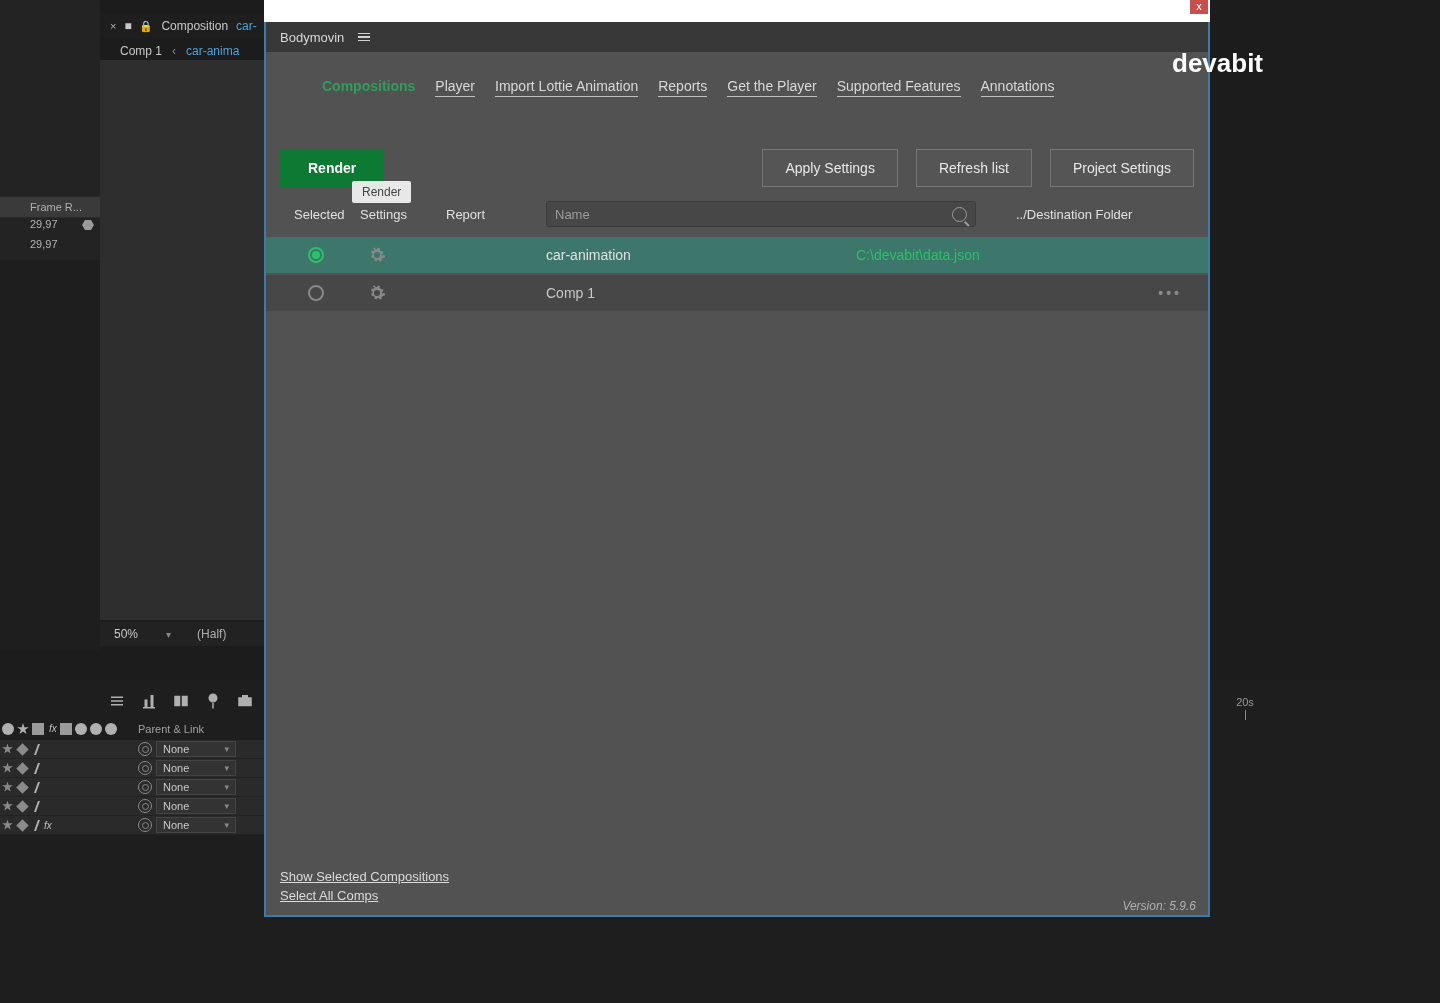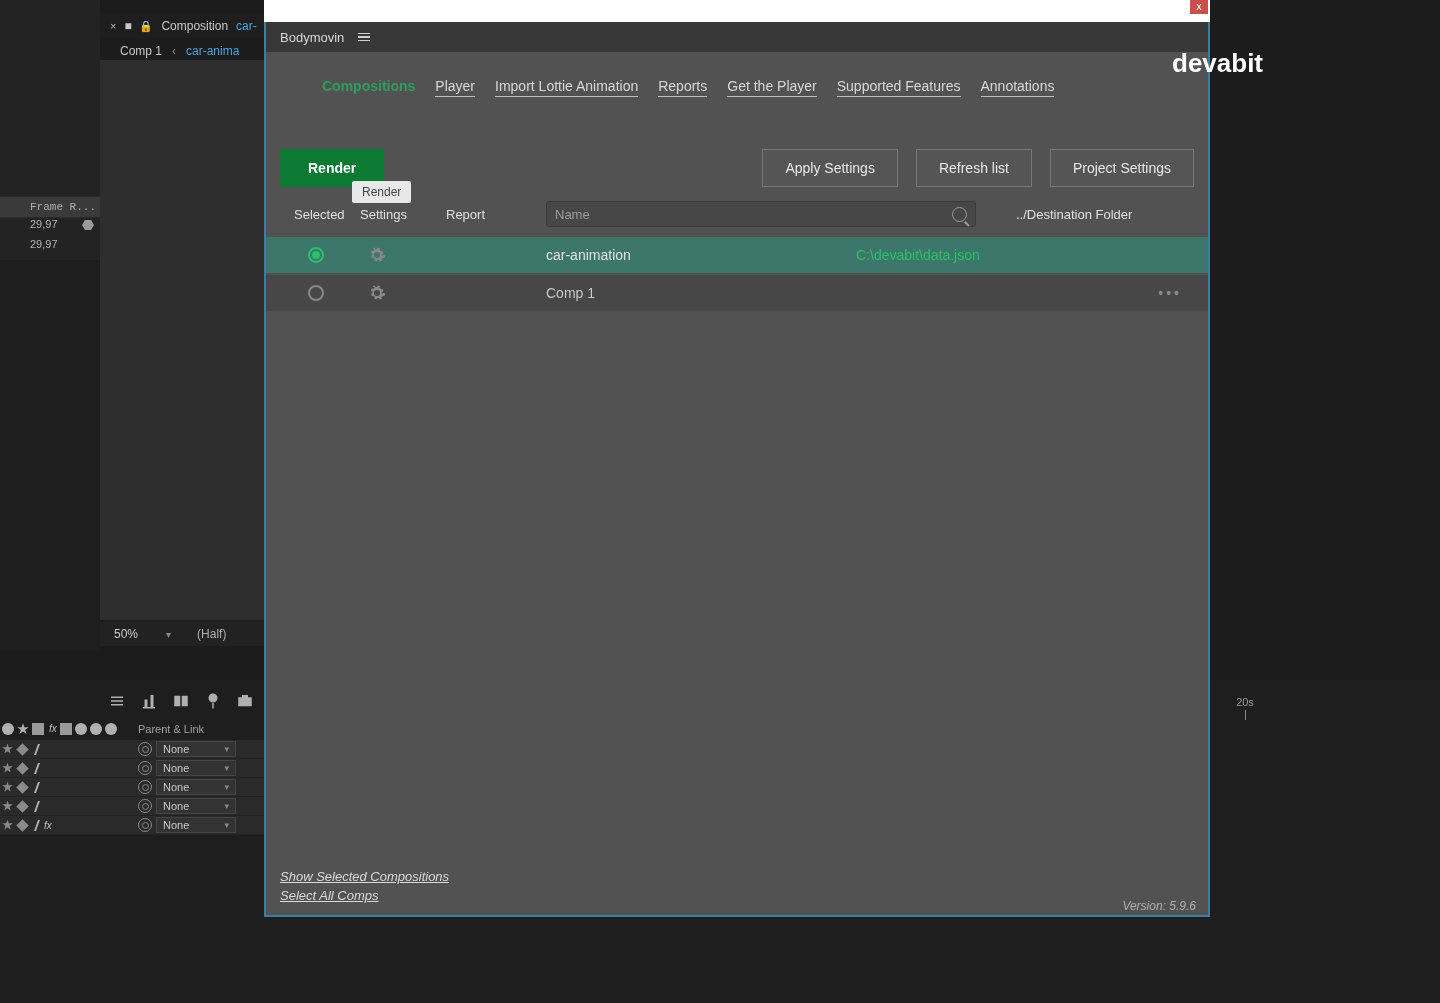--- a/index.html
+++ b/index.html
@@ -27,21 +27,20 @@
     }
     .ae-project-frame-header {
       position: absolute;
       left: 0; top: 196px; width: 100px; height: 22px;
       background: #3a3a3a;
       font-size: 11px;
       color: #b0b0b0;
       padding: 4px 0 0 30px;
       border-top: 1px solid #2a2a2a;
       border-bottom: 1px solid #2a2a2a;
-      font-family: Liberation Mono, monospace;
     }
     .ae-fps-row {
       position: absolute;
       left: 30px;
       font-size: 11px;
       color: #b4b4b4;
     }
     .ae-fps-1 { top: 218px; }
     .ae-fps-2 { top: 238px; }
     .ae-mini-icon {
@@ -348,21 +347,20 @@
     .rc-dest { color: #2bc16a; }
     .rc-dots {
       margin-left: auto; margin-right: 12px;
       color: #888; letter-spacing: 3px; font-weight: bold;
     }
 
     .bm-footer {
       position: absolute;
       left: 14px; bottom: 8px;
       font-size: 13px;
-      font-style: italic;
     }
     .bm-footer a {
       display: block;
       color: #dadada;
       text-decoration: underline;
       margin-bottom: 4px;
       cursor: pointer;
     }
     .bm-ver {
       position: absolute;

